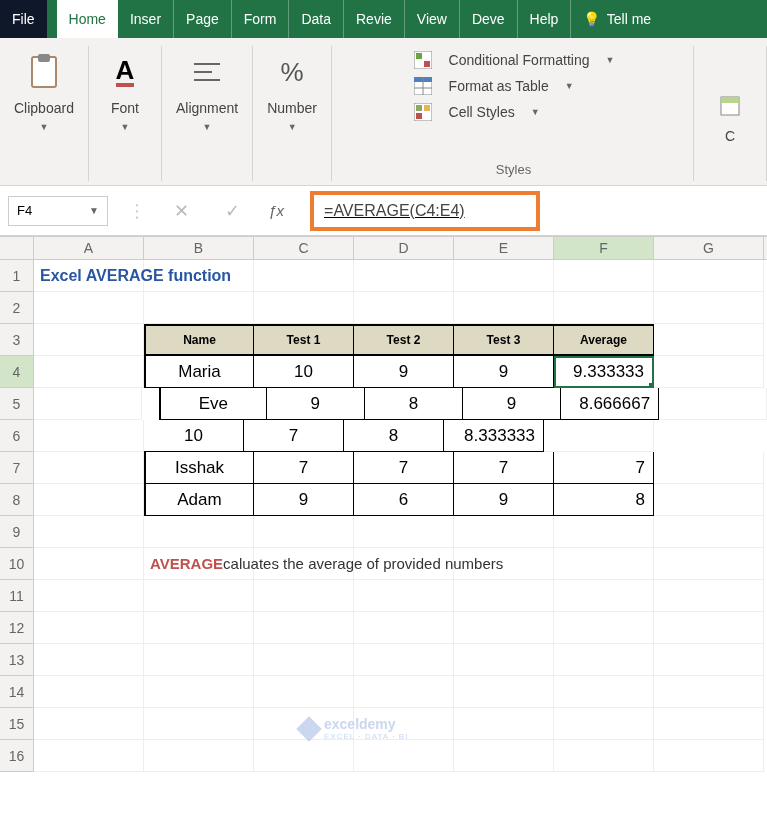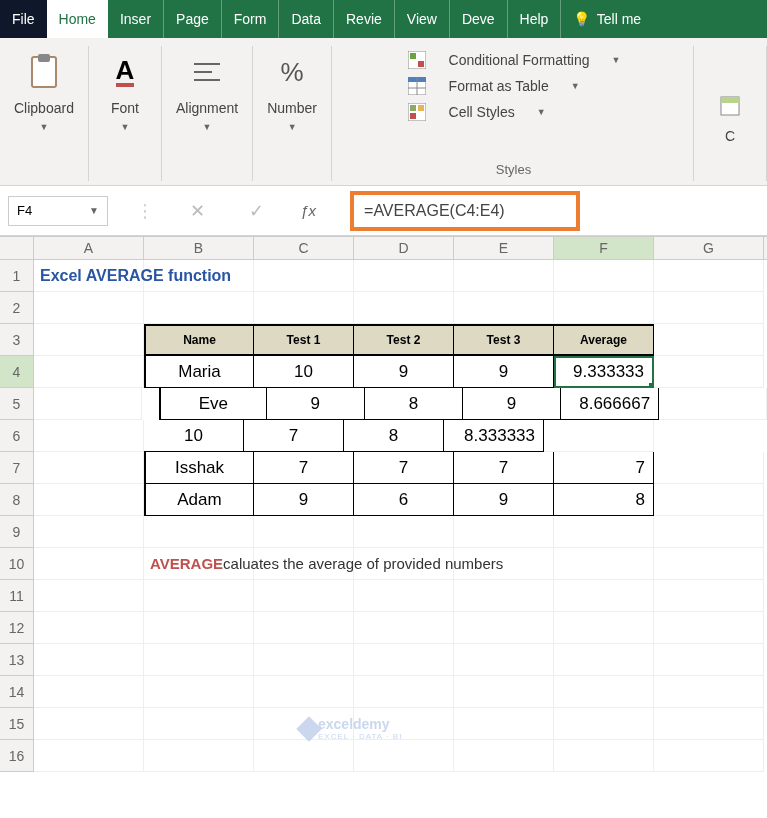--- a/index.html
+++ b/index.html
@@ -2,46 +2,46 @@
 <html><head>
 <meta charset="utf-8">
 <style>
 * { box-sizing: border-box; margin: 0; padding: 0; }
 body { font-family: "Segoe UI", Arial, sans-serif; font-size: 13px; background: #fff; overflow: hidden; width: 767px; height: 818px; position: relative; }
 
 
 .titlebar { background: #217346; height: 38px; display: flex; align-items: stretch; color: #fff; }
 .titlebar .tab { padding: 10px 12px; font-size: 14px; cursor: pointer; display: flex; align-items: center; }
 .titlebar .tab.file { background: #0f172a; }
-.titlebar .tab.active { background: #fff; color: #217346; }
+.titlebar .tab.active { background: #fff; color: #217346; margin-left: 10px; }
 .titlebar .tab:not(.active):not(.file) { border-right: 1px solid rgba(255,255,255,0.3); }
 .tellme { display: flex; align-items: center; gap: 6px; padding: 0 12px; font-size: 14px; }
 
 
 .ribbon { background: #f3f2f1; border-bottom: 1px solid #d4d4d4; height: 148px; display: flex; padding: 8px 0 4px 0; }
 .group { border-right: 1px solid #d4d4d4; padding: 4px 14px; display: flex; flex-direction: column; justify-content: space-between; align-items: center; height: 100%; position: relative; }
 .group-label { font-size: 13px; color: #666; margin-top: auto; padding-top: 6px; }
 .group-top { display: flex; flex-direction: column; align-items: center; gap: 6px; }
 .big-icon { width: 44px; height: 44px; display: flex; align-items: center; justify-content: center; }
 .group-name { font-size: 14px; color: #444; }
 .drop-caret { font-size: 9px; color: #666; }
 .styles-group { flex: 1; padding-left: 16px; }
 .styles-inner { display: flex; flex-direction: column; gap: 6px; align-items: flex-start; }
-.style-row { display: flex; align-items: center; gap: 22px; font-size: 14px; color: #444; cursor: pointer; }
+.style-row { display: flex; align-items: center; gap: 16px; font-size: 14px; color: #444; cursor: pointer; }
 .style-icon { width: 20px; height: 20px; display: flex; align-items: center; justify-content: center; }
 .group.last { min-width: 50px; justify-content: center; }
 
 
-.formula-bar { height: 50px; display: flex; align-items: center; border-bottom: 1px solid #d4d4d4; padding: 6px 8px; gap: 28px; }
+.formula-bar { height: 50px; display: flex; align-items: center; border-bottom: 1px solid #d4d4d4; padding: 6px 8px; gap: 20px; }
 .name-box { width: 100px; height: 30px; border: 1px solid #ccc; padding: 4px 8px; display: flex; align-items: center; justify-content: space-between; background: #fff; }
 .nb-caret { color: #666; font-size: 10px; }
 .fb-sep { color: #ccc; font-size: 18px; }
 .fb-btn { color: #bbb; font-size: 18px; padding: 0 8px; }
 .fx { font-style: italic; color: #666; font-size: 15px; }
-.formula-input-wrap { border: 4px solid #ED7D31; padding: 4px 10px; height: 40px; display: flex; align-items: center; min-width: 230px; margin-left: 6px; }
+.formula-input-wrap { border: 4px solid #ED7D31; padding: 4px 10px; height: 40px; display: flex; align-items: center; min-width: 230px; margin-left: 6px; text-decoration: underline; }
 .formula-input { font-size: 16px; color: #444; }
 
 
 .grid-wrap { position: relative; }
 .col-headers { display: flex; height: 24px; background: #f3f2f1; border-bottom: 1px solid #ccc; border-top: 1px solid #ccc; }
 .corner { width: 34px; border-right: 1px solid #ccc; background: #f3f2f1; }
 .col-h { border-right: 1px solid #ccc; display: flex; align-items: center; justify-content: center; color: #666; font-size: 14px; }
 .row-headers { position: absolute; left: 0; top: 24px; width: 34px; }
 .row-h { height: 32px; border-bottom: 1px solid #ccc; border-right: 1px solid #ccc; background: #f3f2f1; display: flex; align-items: center; justify-content: center; color: #666; font-size: 14px; }
 .row-h.sel { background: #d3e5c8; }
@@ -52,21 +52,21 @@
 
 .title-cell { color: #2956a3; font-weight: bold; font-size: 16px; }
 .th { background: #ddd9c3; font-weight: bold; justify-content: center; border-right: 1px solid #000 !important; border-bottom: 2px solid #000 !important; font-size: 12px; }
 .td { border-right: 1px solid #000 !important; border-bottom: 1px solid #000 !important; justify-content: center; font-size: 17px; }
 .td.name { justify-content: center; }
 .td.avg { justify-content: flex-end; padding-right: 8px; }
 .active-cell { border: 2px solid #217346 !important; position: relative; }
 .active-cell::after { content: ''; position: absolute; right: -4px; bottom: -4px; width: 7px; height: 7px; background: #217346; }
 .note-red { color: #c0504d; font-weight: bold; }
 .note-text { color: #333; }
-.watermark { position: absolute; left: 300px; top: 480px; color: #b4c7e7; font-size: 14px; display: flex; align-items: center; opacity: 0.7; }
+.watermark { position: absolute; left: 300px; top: 480px; color: #b4c7e7; font-size: 14px; display: flex; align-items: center; gap: 6px; opacity: 0.7; }
 .watermark-icon { width: 18px; height: 18px; background: #b4c7e7; transform: rotate(45deg); }
 </style>
 </head>
 <body>
 
 <div class="titlebar">
   <div class="tab file">File</div>
   <div class="tab active">Home</div>
   <div class="tab">Inser</div>
   <div class="tab">Page</div>

